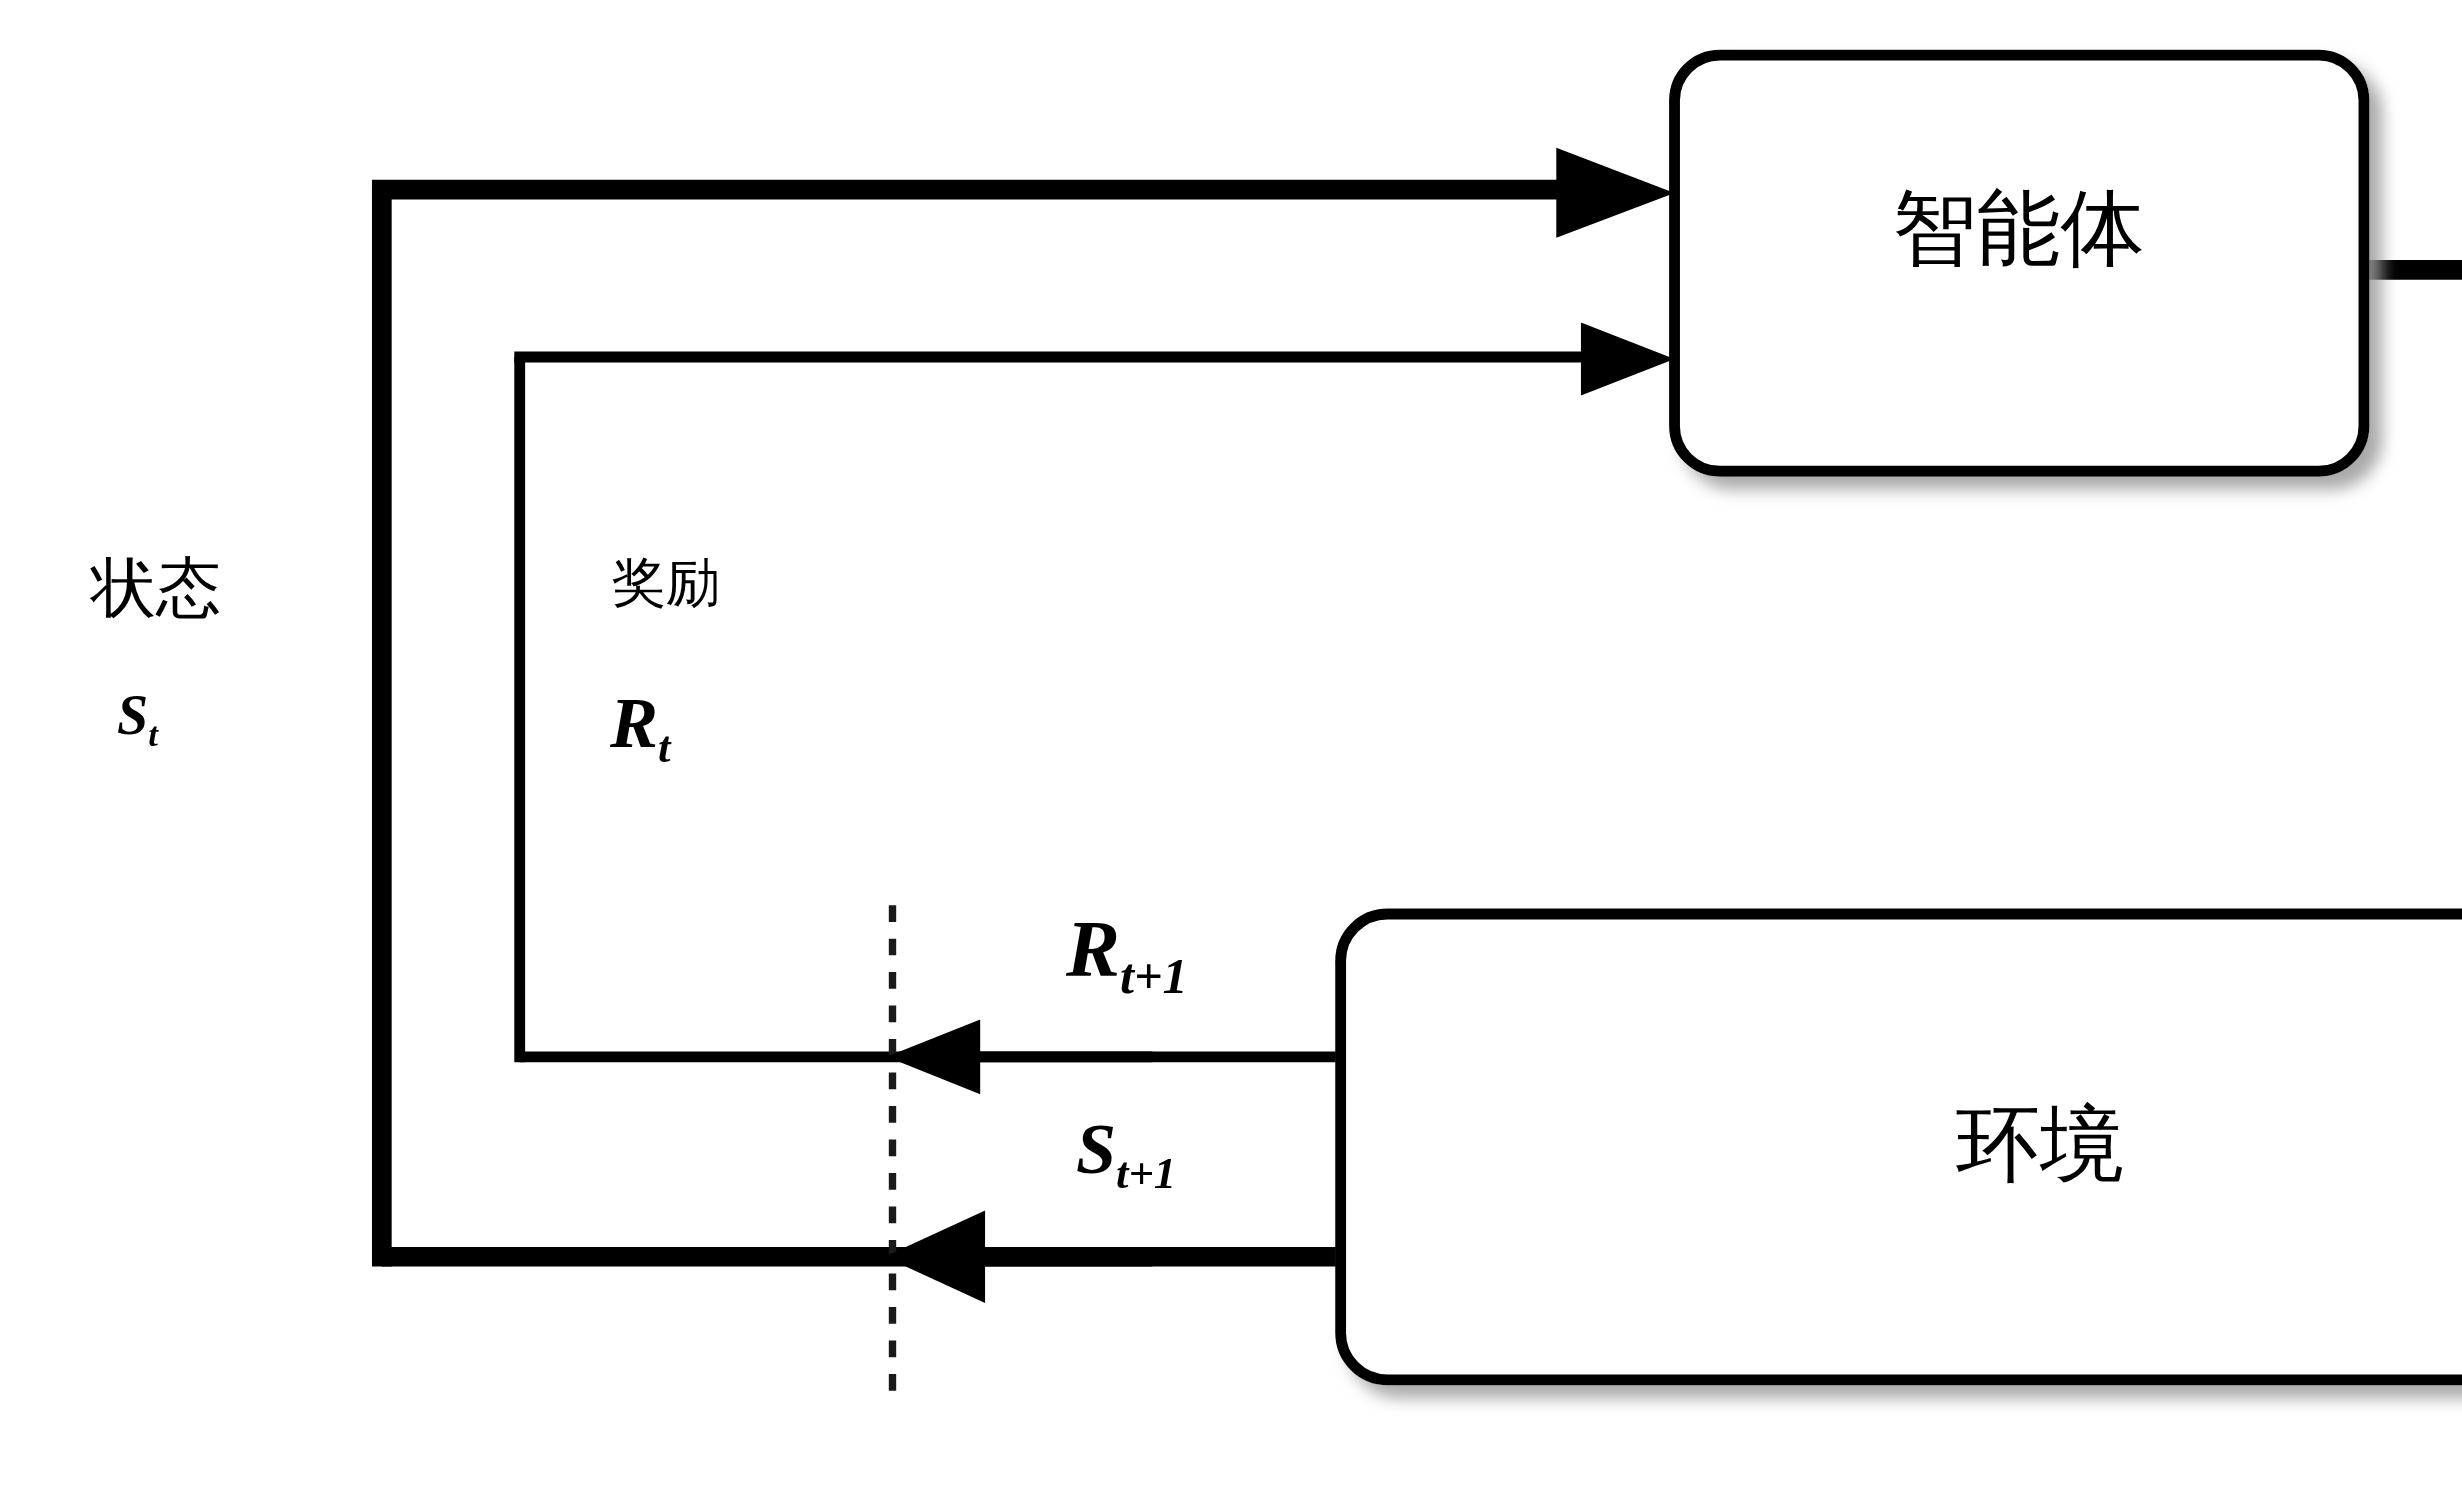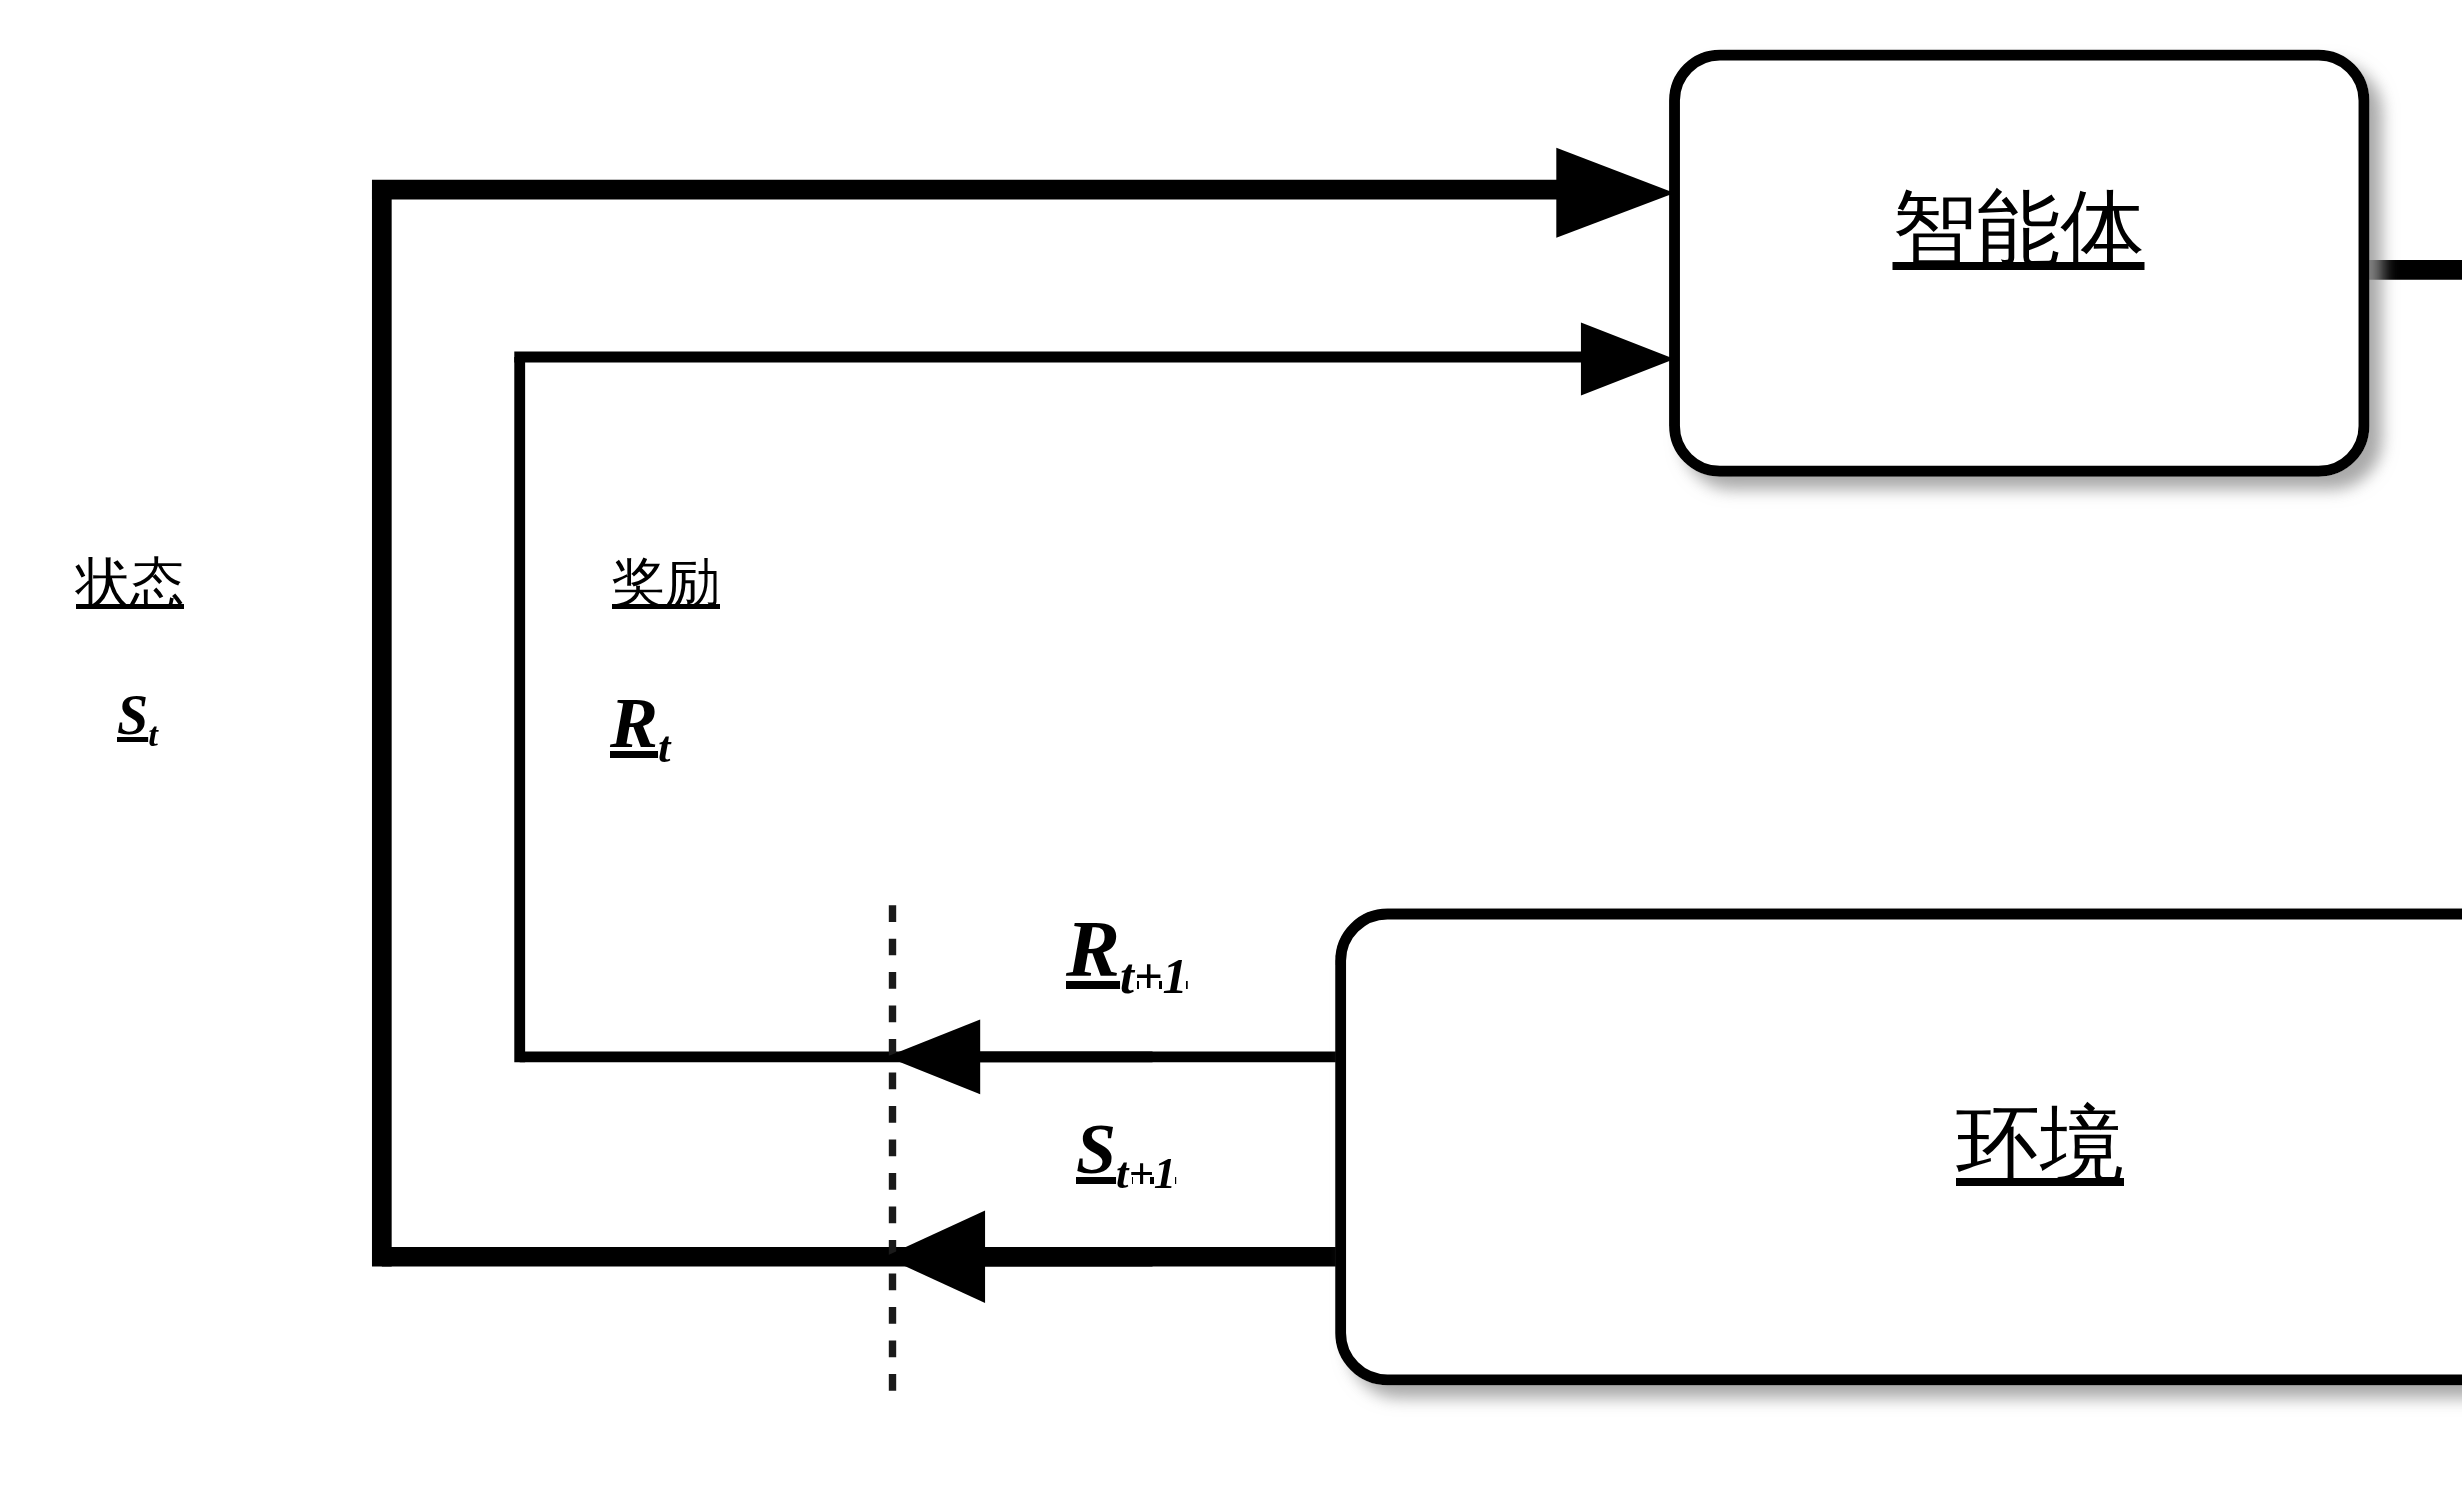--- a/index.html
+++ b/index.html
@@ -5,21 +5,20 @@
   html,body{margin:0;padding:0;background:#ffffff;}
   body{width:3940px;height:1502px;font-family:"Liberation Serif",serif;overflow:hidden;}
   #stage{position:relative;width:3940px;height:1502px;background:#ffffff;}
   svg.diagram{position:absolute;left:0;top:0;width:3940px;height:1502px;}
   .box-label{
     position:absolute;
     font-family:"Liberation Serif",serif;
     color:#000;
     white-space:nowrap;
     line-height:1;
-    text-decoration:underline;
   }
   .cn{font-family:"Liberation Serif",serif;font-weight:400;}
   .sym{font-family:"Liberation Serif",serif;font-style:italic;font-weight:700;}
   .sub{font-size:0.62em;font-style:italic;font-weight:700;vertical-align:sub;}
   .caption{
     position:absolute;
     font-family:"Liberation Serif",serif;
     color:#f2f2f2;
     white-space:nowrap;
     overflow:hidden;
@@ -82,21 +81,21 @@
     <g>
       <rect x="2722" y="1856" width="2838" height="946" rx="95" ry="95" fill="#ffffff" stroke="#000000" stroke-width="22" filter="url(#softshadow)"></rect>
     </g>
 
   </svg>
 
   <div class="box-label cn" style="left:1674px;top:187px;width:689px;text-align:center;font-size:84px;">智能体</div>
 
   <div class="box-label cn" style="left:1341px;top:1103px;width:1398px;text-align:center;font-size:84px;">环境</div>
 
-  <div class="box-label cn" style="left:76px;top:556px;font-size:54px;">状态</div>
+  <div class="box-label cn" style="left:91px;top:556px;font-size:65px;">状态</div>
   <div class="box-label" style="left:117px;top:687px;font-size:56px;">
     <span class="sym">S</span><span class="sub">t</span>
   </div>
 
   <div class="box-label cn" style="left:612px;top:556px;font-size:54px;">奖励</div>
   <div class="box-label" style="left:610px;top:687px;font-size:72px;">
     <span class="sym">R</span><span class="sub">t</span>
   </div>
 
   <div class="box-label" style="left:1066px;top:909px;font-size:81px;text-align:center;">

